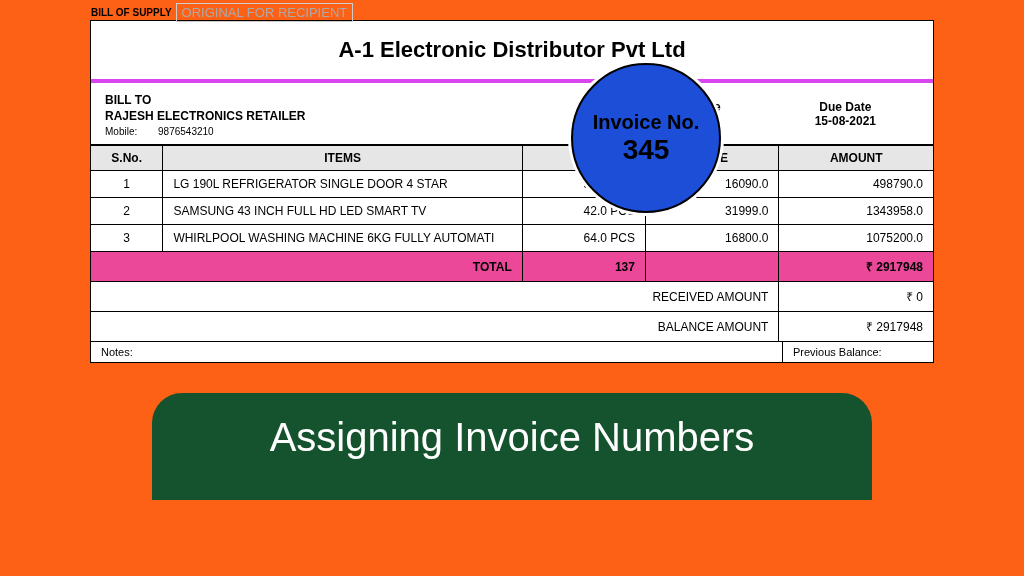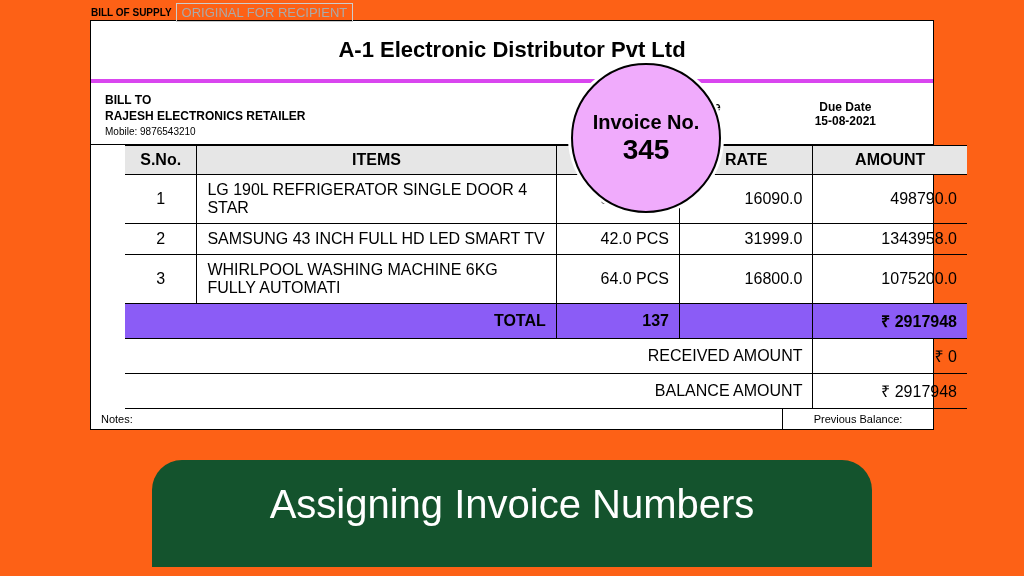--- a/index.html
+++ b/index.html
@@ -61,21 +61,21 @@
   }
   .bill-to .name {
     font-size: 12px;
     font-weight: bold;
     margin-top: 2px;
   }
   .bill-to .mobile-row {
     font-size: 10px;
     margin-top: 3px;
   }
-  .bill-to .mobile-row .ml { margin-right: 0; }
+  .bill-to .mobile-row .ml { margin-right: 18px; }
   .dates {
     width: 340px;
     display: flex;
     justify-content: space-around;
     align-items: center;
     padding: 10px;
   }
   .date-block {
     text-align: center;
   }
@@ -84,22 +84,21 @@
     font-weight: bold;
   }
   .date-block .dval {
     font-size: 12px;
     font-weight: bold;
     margin-top: 0;
   }
   table.items {
     width: 100%;
     border-collapse: collapse;
-    font-size: 16px;
-    margin-left: 34px;
+    font-size: 12px;
   }
   table.items th {
     background: #e6e6e6;
     border: 1px solid #000;
     border-left: none;
     border-right: 1px solid #000;
     padding: 5px 8px;
     font-weight: bold;
     text-align: center;
   }
@@ -110,49 +109,49 @@
     border-right: 1px solid #000;
     padding: 6px 10px;
   }
   table.items td:last-child { border-right: none; }
   .col-sno { width: 70px; text-align: center; }
   .col-items { width: 350px; text-align: left; }
   .col-qty { width: 120px; text-align: right; }
   .col-rate { width: 130px; text-align: right; }
   .col-amt { width: 150px; text-align: right; }
   tr.totals td {
-    background: #8b5cf6;
+    background: #ec4899;
     font-weight: bold;
   }
   tr.summary td {
     font-weight: normal;
   }
   tr.summary td.lbl { text-align: right; }
   .footer-row {
     display: flex;
     font-size: 11px;
   }
   .footer-row .notes {
     flex: 1;
     padding: 4px 10px;
     border-right: 1px solid #000;
   }
   .footer-row .prev {
     width: 150px;
     padding: 4px 10px;
-    text-align: center;
+    text-align: left;
   }
   .circle-highlight {
     position: absolute;
     left: 480px;
     top: 42px;
     width: 150px;
     height: 150px;
     border-radius: 50%;
-    background: #f0abfc;
+    background: #1d4ed8;
     border: 2px solid #000;
     display: flex;
     flex-direction: column;
     align-items: center;
     justify-content: center;
     z-index: 10;
     box-shadow: 0 0 0 3px #fff;
   }
   .circle-highlight .inv-label {
     font-size: 20px;

